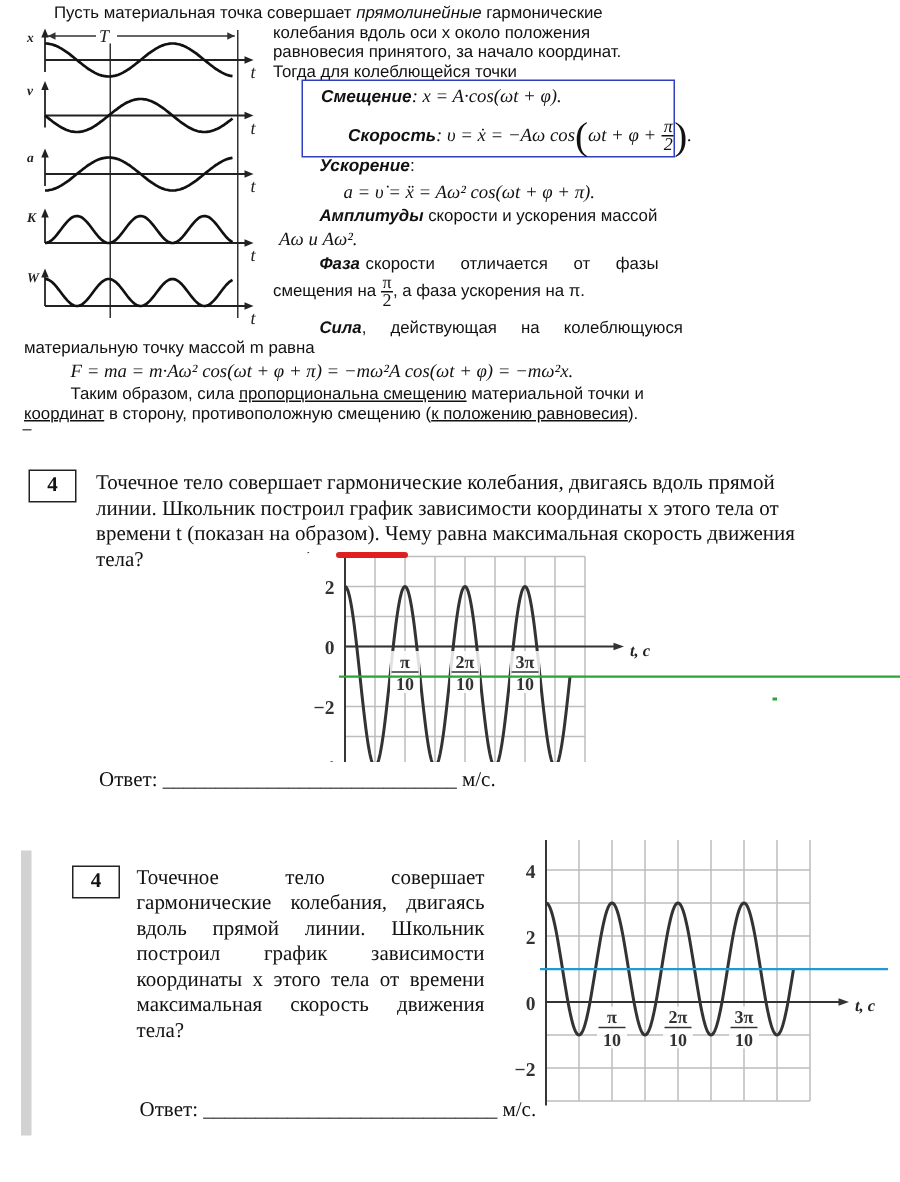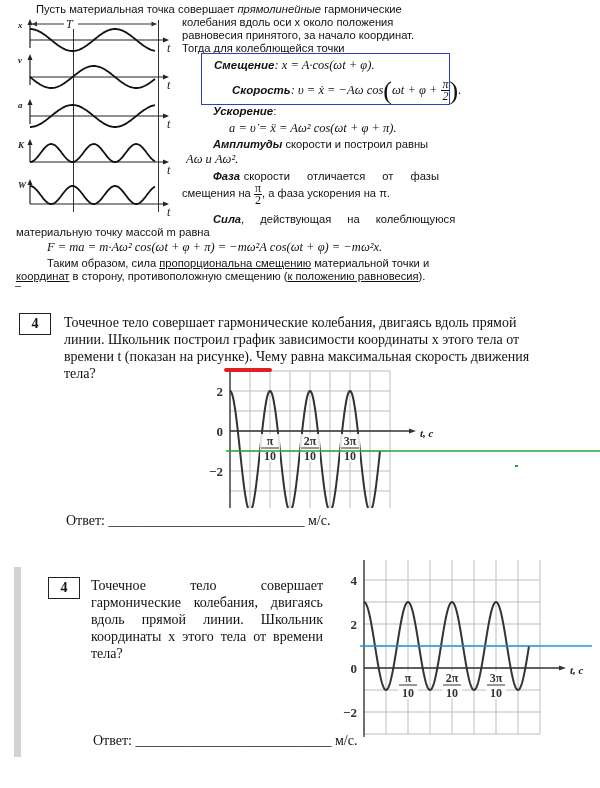--- a/index.html
+++ b/index.html
@@ -101,21 +101,21 @@
     <span class="frac formula"><span class="num">π</span><span>2</span></span><span class="formula" style="font-size:26px;font-style:normal;vertical-align:-5px;">)</span><span class="formula">.</span>
   </div>
 
   <div class="abs sans bi" style="left:213px;top:105px;font-size:11.5px;">
     <span>Ускорение</span><span style="font-weight:normal;font-style:normal;">:</span>
   </div>
   <div class="abs formula" style="left:229px;top:121px;white-space:nowrap;">a = υ̇ = ẍ = Aω² cos(ωt + φ + π).</div>
 
   <div class="abs sans t1" style="left:213px;top:138px;white-space:nowrap;">
     <span class="bi">Амплитуды</span>
-    <span>скорости и построил равны</span>
+    <span>скорости и ускорения массой</span>
   </div>
   <div class="abs formula" style="left:186px;top:152px;">Aω и Aω².</div>
 
   <div class="abs sans t1" style="left:213px;top:170px;width:226px;display:flex;justify-content:space-between;">
     <span class="bi">Фаза</span>
     <span style="word-spacing:14px;">скорости отличается от фазы</span>
   </div>
   <div class="abs sans t1" style="left:182px;top:183px;white-space:nowrap;">
     <span>смещения на</span>
     <span class="frac"><span class="num">π</span><span>2</span></span><span>, а фаза ускорения на π.</span>
@@ -138,21 +138,21 @@
   </div>
   <div class="abs" style="left:15px;top:286px;width:6px;height:1px;background:#555;"></div>
 </div>
 
 <div>
   <div class="abs qnum" style="left:19px;top:313px;">4</div>
   <div class="abs qtext" style="left:64px;top:314px;white-space:nowrap;">Точечное тело совершает гармонические колебания, двигаясь вдоль прямой</div>
   <div class="abs qtext" style="left:64px;top:331px;white-space:nowrap;">
     <span>линии. Школьник построил график зависимости координаты x этого тела от</span>
   </div>
-  <div class="abs qtext" style="left:64px;top:348px;white-space:nowrap;">времени t (показан на рисунке). Чему равна максимальная скорость движения</div>
+  <div class="abs qtext" style="left:64px;top:348px;white-space:nowrap;">времени t (показан на образом). Чему равна максимальная скорость движения</div>
   <div class="abs qtext" style="left:64px;top:365px;">тела?</div>
 
   <svg class="abs" style="left:180px;top:368px;" width="420" height="140" id="chart1">
       <line x1="50" y1="3" x2="50" y2="163" stroke="#bdbdbd" stroke-width="1"></line>
       <line x1="70" y1="3" x2="70" y2="163" stroke="#bdbdbd" stroke-width="1"></line>
       <line x1="90" y1="3" x2="90" y2="163" stroke="#bdbdbd" stroke-width="1"></line>
       <line x1="110" y1="3" x2="110" y2="163" stroke="#bdbdbd" stroke-width="1"></line>
       <line x1="130" y1="3" x2="130" y2="163" stroke="#bdbdbd" stroke-width="1"></line>
       <line x1="150" y1="3" x2="150" y2="163" stroke="#bdbdbd" stroke-width="1"></line>
       <line x1="170" y1="3" x2="170" y2="163" stroke="#bdbdbd" stroke-width="1"></line>
@@ -203,21 +203,23 @@
   <div class="abs" style="left:515px;top:465px;width:3px;height:2px;background:#2aa63a;"></div>
 </div>
 
 <div>
   <div class="abs sidebar-bar" style="left:14px;top:567px;width:7px;height:190px;"></div>
   <div class="abs qnum" style="left:48px;top:577px;">4</div>
   <div class="abs qtext just" style="left:91px;top:577px;width:232px;" id="q2text">
       <div style="text-align: justify; text-align-last: justify;">Точечное тело совершает</div>
       <div style="text-align: justify; text-align-last: justify;">гармонические колебания, двигаясь</div>
       <div style="text-align: justify; text-align-last: justify;">вдоль прямой линии. Школьник</div>
+      <div style="text-align: justify; text-align-last: justify;">построил график зависимости</div>
       <div style="text-align: justify; text-align-last: justify;">координаты x этого тела от времени</div>
+      <div style="text-align: justify; text-align-last: justify;">максимальная скорость движения</div>
       <div style="text-align: justify; text-align-last: left;">тела?</div>
     </div>
 
   <svg class="abs" style="left:320px;top:560px;" width="280" height="200" id="chart2">
       <line x1="44" y1="-2" x2="44" y2="174" stroke="#bdbdbd" stroke-width="1"></line>
       <line x1="66" y1="-2" x2="66" y2="174" stroke="#bdbdbd" stroke-width="1"></line>
       <line x1="88" y1="-2" x2="88" y2="174" stroke="#bdbdbd" stroke-width="1"></line>
       <line x1="110" y1="-2" x2="110" y2="174" stroke="#bdbdbd" stroke-width="1"></line>
       <line x1="132" y1="-2" x2="132" y2="174" stroke="#bdbdbd" stroke-width="1"></line>
       <line x1="154" y1="-2" x2="154" y2="174" stroke="#bdbdbd" stroke-width="1"></line>

